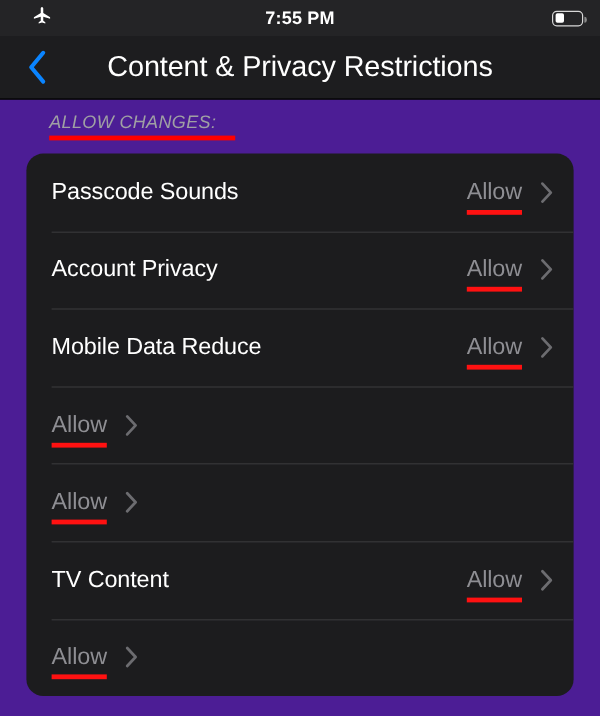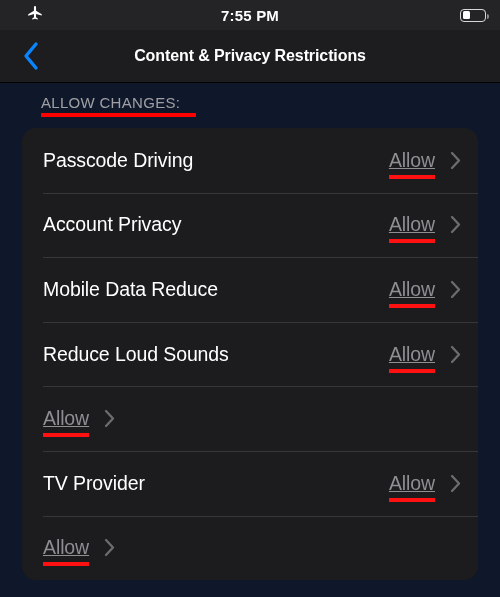--- a/index.html
+++ b/index.html
@@ -11,21 +11,21 @@
     width: 500px;
     height: 597px;
     overflow: hidden;
     font-family: "Liberation Sans", sans-serif;
     -webkit-font-smoothing: antialiased;
   }
   .screen {
     position: relative;
     width: 500px;
     height: 597px;
-    background: #0f172a;
+    background: #4c1d95;
   }
 
   
   .status-bar {
     position: absolute;
     top: 0; left: 0;
     width: 500px;
     height: 30px;
     background: #242426;
     display: flex;
@@ -103,38 +103,39 @@
     justify-content: center;
     cursor: pointer;
   }
   .nav-title {
     position: absolute;
     left: 0; right: 0; top: 0; bottom: 0;
     display: flex;
     align-items: center;
     justify-content: center;
     color: #ffffff;
-    font-size: 16px;
-    font-weight: bold;
+    font-size: 24px;
+    font-weight: normal;
     letter-spacing: -0.1px;
   }
 
   
   .section-header {
     position: absolute;
     top: 94px;
     left: 41px;
     display: inline-block;
   }
   .section-header-text {
     color: #a0a0a4;
     font-size: 15px;
     letter-spacing: 0.3px;
     display: block;
     white-space: nowrap;
+    font-style: italic;
   }
   .section-header-underline {
     position: absolute;
     left: 0;
     top: 19px;
     width: 155px;
     height: 4px;
     background: #ff0000;
   }
 
@@ -179,21 +180,20 @@
     position: relative;
     display: inline-block;
     margin-right: 13px;
   }
   .row-value {
     color: #8e8e93;
     font-size: 19.5px;
     letter-spacing: -0.1px;
     white-space: nowrap;
     display: block;
-    text-decoration: underline;
   }
   .row-value-underline {
     position: absolute;
     left: 0;
     right: 0;
     bottom: -7px;
     height: 4px;
     background: #ff1111;
   }
   .chevron {
@@ -236,21 +236,21 @@
   </div>
 
   <div class="section-header">
     <span class="section-header-text">ALLOW CHANGES:</span>
     <span class="section-header-underline"></span>
   </div>
 
   <div class="card">
 
     <div class="row">
-      <span class="row-label">Passcode Driving</span>
+      <span class="row-label">Passcode Sounds</span>
       <span class="row-value-wrap">
         <span class="row-value">Allow</span>
         <span class="row-value-underline"></span>
       </span>
       <span class="chevron">
         <svg width="11" height="19" viewBox="0 0 11 19" fill="none">
           <path d="M2 2 L9 9.5 L2 17" stroke="#6c6c70" stroke-width="2.3" stroke-linecap="round" stroke-linejoin="round"></path>
         </svg>
       </span>
     </div>
@@ -275,46 +275,45 @@
         <span class="row-value-underline"></span>
       </span>
       <span class="chevron">
         <svg width="11" height="19" viewBox="0 0 11 19" fill="none">
           <path d="M2 2 L9 9.5 L2 17" stroke="#6c6c70" stroke-width="2.3" stroke-linecap="round" stroke-linejoin="round"></path>
         </svg>
       </span>
     </div>
 
     <div class="row">
-      <span class="row-label">Reduce Loud Sounds</span>
-      <span class="row-value-wrap">
-        <span class="row-value">Allow</span>
-        <span class="row-value-underline"></span>
-      </span>
-      <span class="chevron">
-        <svg width="11" height="19" viewBox="0 0 11 19" fill="none">
-          <path d="M2 2 L9 9.5 L2 17" stroke="#6c6c70" stroke-width="2.3" stroke-linecap="round" stroke-linejoin="round"></path>
-        </svg>
-      </span>
-    </div>
-
-    <div class="row">
-      <span class="row-value-wrap">
-        <span class="row-value">Allow</span>
-        <span class="row-value-underline"></span>
-      </span>
-      <span class="chevron">
-        <svg width="11" height="19" viewBox="0 0 11 19" fill="none">
-          <path d="M2 2 L9 9.5 L2 17" stroke="#6c6c70" stroke-width="2.3" stroke-linecap="round" stroke-linejoin="round"></path>
-        </svg>
-      </span>
-    </div>
-
-    <div class="row">
-      <span class="row-label">TV Provider</span>
+      <span class="row-value-wrap">
+        <span class="row-value">Allow</span>
+        <span class="row-value-underline"></span>
+      </span>
+      <span class="chevron">
+        <svg width="11" height="19" viewBox="0 0 11 19" fill="none">
+          <path d="M2 2 L9 9.5 L2 17" stroke="#6c6c70" stroke-width="2.3" stroke-linecap="round" stroke-linejoin="round"></path>
+        </svg>
+      </span>
+    </div>
+
+    <div class="row">
+      <span class="row-value-wrap">
+        <span class="row-value">Allow</span>
+        <span class="row-value-underline"></span>
+      </span>
+      <span class="chevron">
+        <svg width="11" height="19" viewBox="0 0 11 19" fill="none">
+          <path d="M2 2 L9 9.5 L2 17" stroke="#6c6c70" stroke-width="2.3" stroke-linecap="round" stroke-linejoin="round"></path>
+        </svg>
+      </span>
+    </div>
+
+    <div class="row">
+      <span class="row-label">TV Content</span>
       <span class="row-value-wrap">
         <span class="row-value">Allow</span>
         <span class="row-value-underline"></span>
       </span>
       <span class="chevron">
         <svg width="11" height="19" viewBox="0 0 11 19" fill="none">
           <path d="M2 2 L9 9.5 L2 17" stroke="#6c6c70" stroke-width="2.3" stroke-linecap="round" stroke-linejoin="round"></path>
         </svg>
       </span>
     </div>

